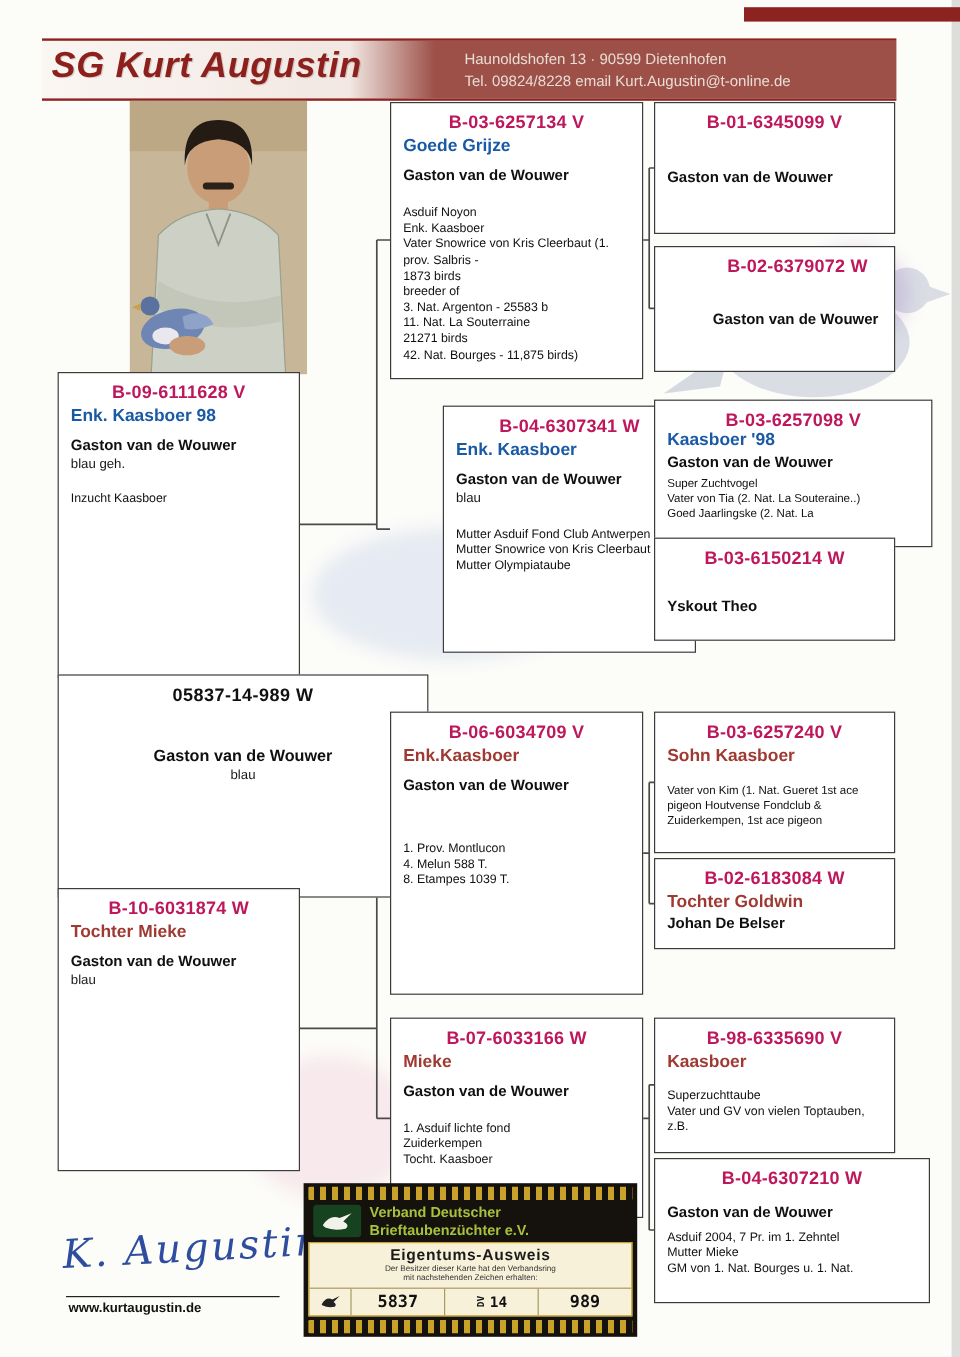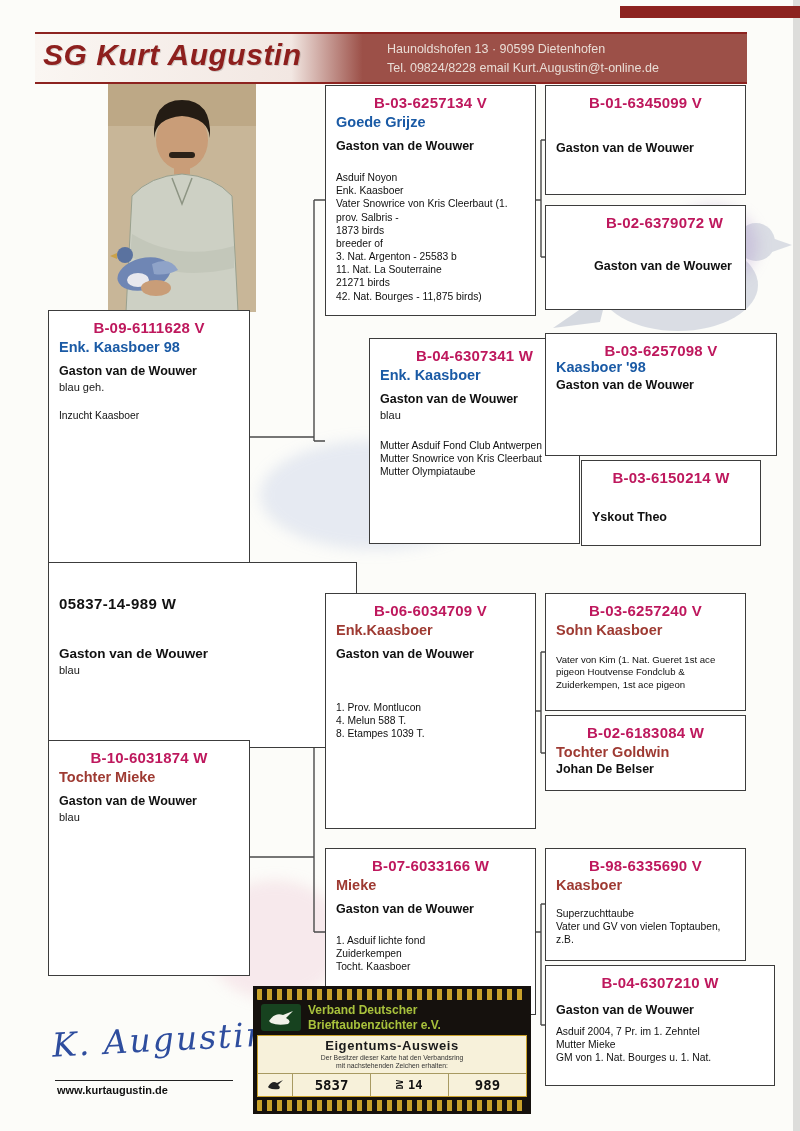--- a/index.html
+++ b/index.html
@@ -119,21 +119,21 @@
   </svg>
 
   <div class="box" style="left:48px;top:310px;width:202px;height:255px;">
     <div class="ring">B-09-6111628 V</div>
     <div class="name blue">Enk. Kaasboer 98</div>
     <div class="owner">Gaston van de Wouwer</div>
     <div class="colorline">blau geh.</div>
     <div class="notes">Inzucht Kaasboer</div>
   </div>
 
-  <div class="box" style="left:48px;top:562px;width:309px;height:186px;text-align:left;padding-top:32px;">
+  <div class="box" style="left:48px;top:562px;width:309px;height:186px;text-align:center;padding-top:8px;">
     <div class="ring-black">05837-14-989 W</div>
     <div class="owner" style="margin-top:34px;font-size:13.5px;">Gaston van de Wouwer</div>
     <div class="colorline">blau</div>
   </div>
 
   <div class="box" style="left:48px;top:740px;width:202px;height:236px;">
     <div class="ring">B-10-6031874 W</div>
     <div class="name red">Tochter Mieke</div>
     <div class="owner">Gaston van de Wouwer</div>
     <div class="colorline">blau</div>
@@ -190,23 +190,26 @@
 
   <div class="box" style="left:545px;top:205px;width:201px;height:105px;padding-left:48px;">
     <div class="ring">B-02-6379072 W</div>
     <div class="owner" style="margin-top:28px;">Gaston van de Wouwer</div>
   </div>
 
   <div class="box" style="left:545px;top:333px;width:232px;height:123px;">
     <div class="ring">B-03-6257098 V</div>
     <div class="name blue" style="margin-top:0;">Kaasboer '98</div>
     <div class="owner" style="margin-top:3px;">Gaston van de Wouwer</div>
-  </div>
-
-  <div class="box" style="left:545px;top:460px;width:180px;height:86px;margin-left:36px;">
+    <div class="notes small" style="margin-top:6px;">Super Zuchtvogel
+Vater von  Tia (2. Nat. La Souteraine..)
+Goed Jaarlingske (2. Nat. La</div>
+  </div>
+
+  <div class="box" style="left:545px;top:448px;width:201px;height:86px;">
     <div class="ring">B-03-6150214 W</div>
     <div class="owner" style="margin-top:24px;">Yskout Theo</div>
   </div>
 
   <div class="box" style="left:545px;top:593px;width:201px;height:118px;">
     <div class="ring">B-03-6257240 V</div>
     <div class="name red">Sohn Kaasboer</div>
     <div class="notes small" style="margin-top:16px;">Vater von  Kim (1. Nat. Gueret 1st ace
 pigeon Houtvense Fondclub &amp;
 Zuiderkempen, 1st ace pigeon</div>

